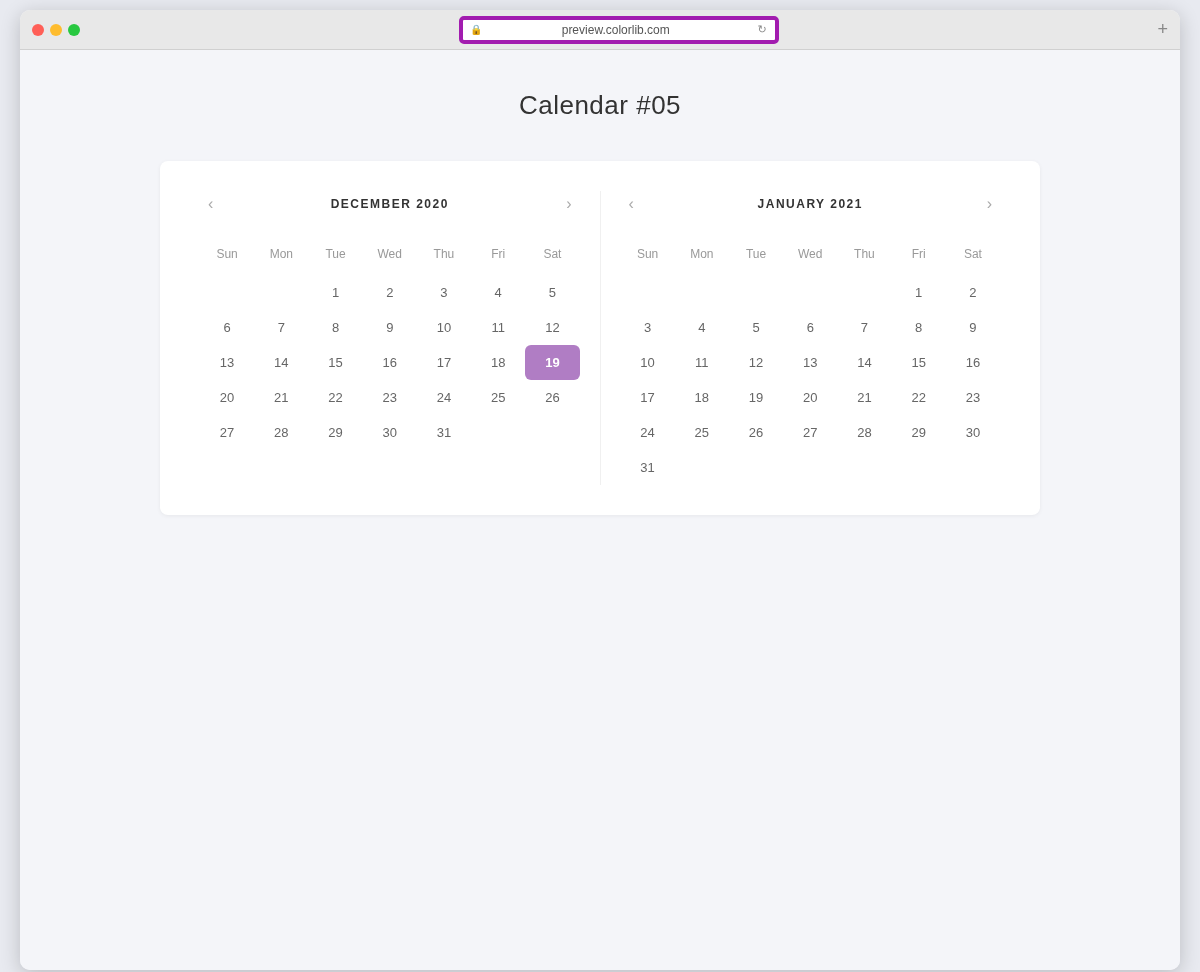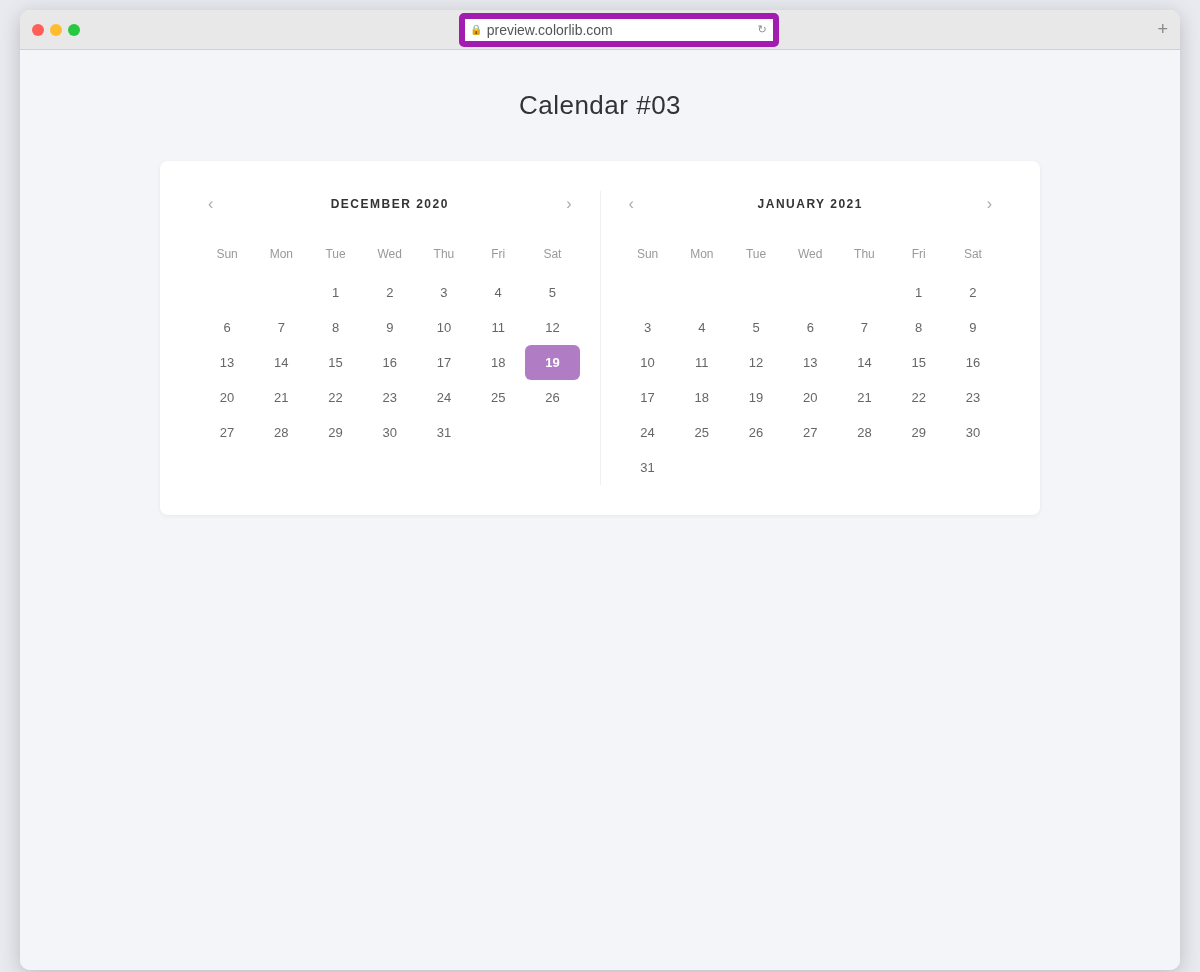--- a/index.html
+++ b/index.html
@@ -44,27 +44,27 @@
     .url-bar {
       flex: 1;
       display: flex;
       align-items: center;
       justify-content: center;
       position: relative;
     }
 
     .url-input {
       background: #fff;
-      border: 6px solid #a21caf;
+      border: 4px solid #a21caf;
       border-radius: 5px;
       padding: 3px 28px 3px 22px;
-      font-size: 14px;
+      font-size: 12px;
       color: #555;
       width: 320px;
-      text-align: left;
+      text-align: center;
     }
 
     .lock-icon {
       position: absolute;
       left: calc(50% - 148px);
       font-size: 10px;
       color: #888;
     }
 
     .reload-icon {
@@ -199,21 +199,21 @@
     </div>
     <div class="url-bar">
       <span class="lock-icon">🔒</span>
       <input class="url-input" type="text" value="preview.colorlib.com" readonly="" style="">
       <span class="reload-icon">↻</span>
     </div>
     <button class="new-tab-btn">+</button>
   </div>
 
   <div class="browser-content">
-    <h1 class="page-title">Calendar #03</h1>
+    <h1 class="page-title">Calendar #05</h1>
 
     <div class="calendar-container">
 
       <div class="calendar-month">
         <div class="month-header">
           <button class="month-nav-btn">‹</button>
           <span class="month-title">DECEMBER 2020</span>
           <button class="month-nav-btn">›</button>
         </div>
         <div class="day-headers">

